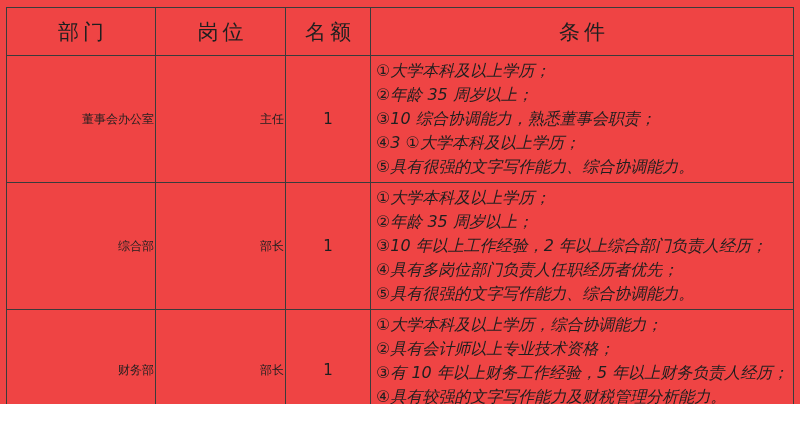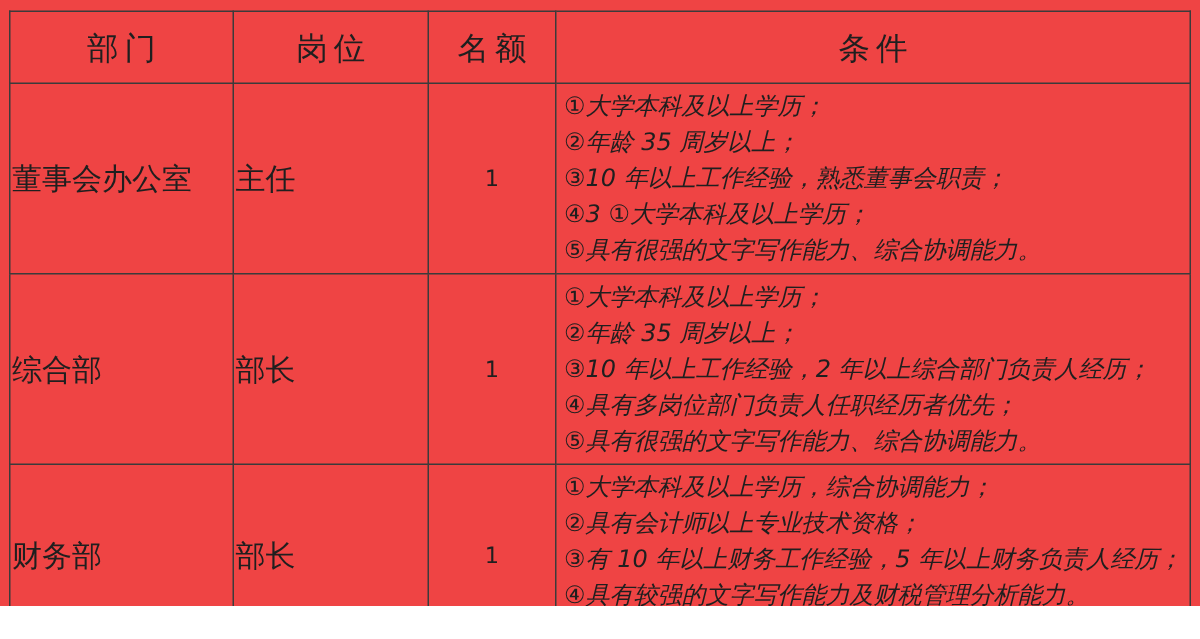--- a/index.html
+++ b/index.html
@@ -29,23 +29,23 @@
   th.hdr {
     height: 45px;
     font-size: 21px;
     font-weight: normal;
     text-align: center;
     letter-spacing: 4px;
     text-indent: 4px;
   }
   tr.datarow { height: 121px; }
   td.c-center {
-    text-align: left;
+    text-align: right;
     vertical-align: middle;
-    font-size: 20px;
+    font-size: 12px;
   }
   td.c-quota {
     text-align: center;
     vertical-align: middle;
     font-size: 15px;
   }
   td.c-cond {
     vertical-align: top;
     font-size: 16px;
     line-height: 24px;
@@ -77,21 +77,21 @@
       </tr>
     </thead>
     <tbody>
       <tr class="datarow">
         <td class="c-center">董事会办公室</td>
         <td class="c-center">主任</td>
         <td class="c-quota">1</td>
         <td class="c-cond">
             <div class="cond-line">①大学本科及以上学历；</div>
             <div class="cond-line">②年龄 35 周岁以上；</div>
-            <div class="cond-line">③10 年以上工作经验，熟悉董事会职责；</div>
+            <div class="cond-line">③10 综合协调能力，熟悉董事会职责；</div>
             <div class="cond-line">④3 ①大学本科及以上学历；</div>
             <div class="cond-line">⑤具有很强的文字写作能力、综合协调能力。</div>
           </td>
       </tr>
       <tr class="datarow">
         <td class="c-center">综合部</td>
         <td class="c-center">部长</td>
         <td class="c-quota">1</td>
         <td class="c-cond">
             <div class="cond-line">①大学本科及以上学历；</div>

